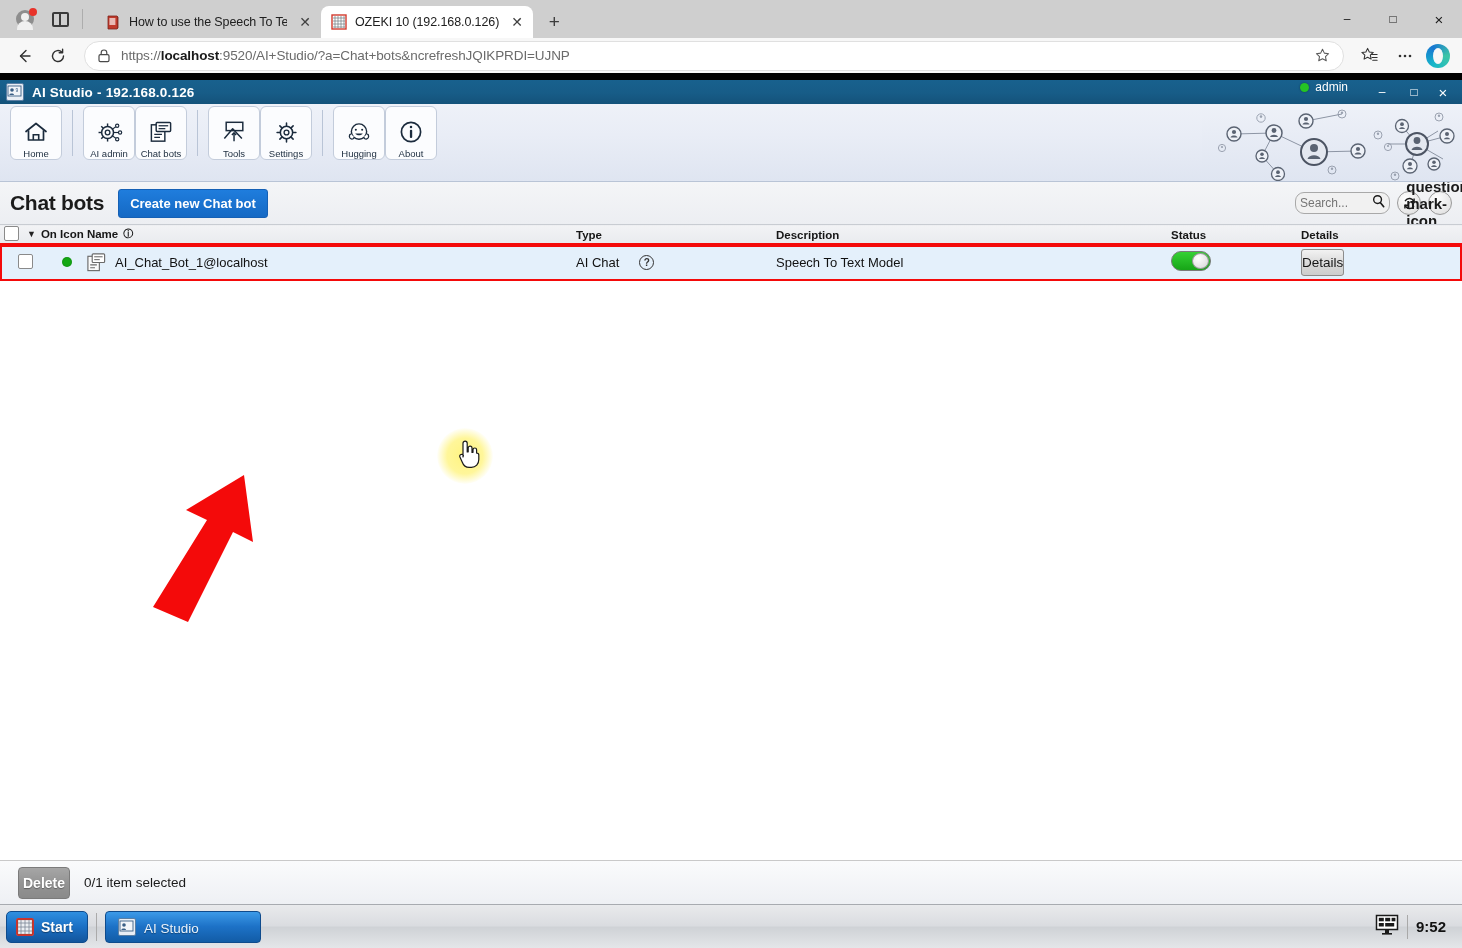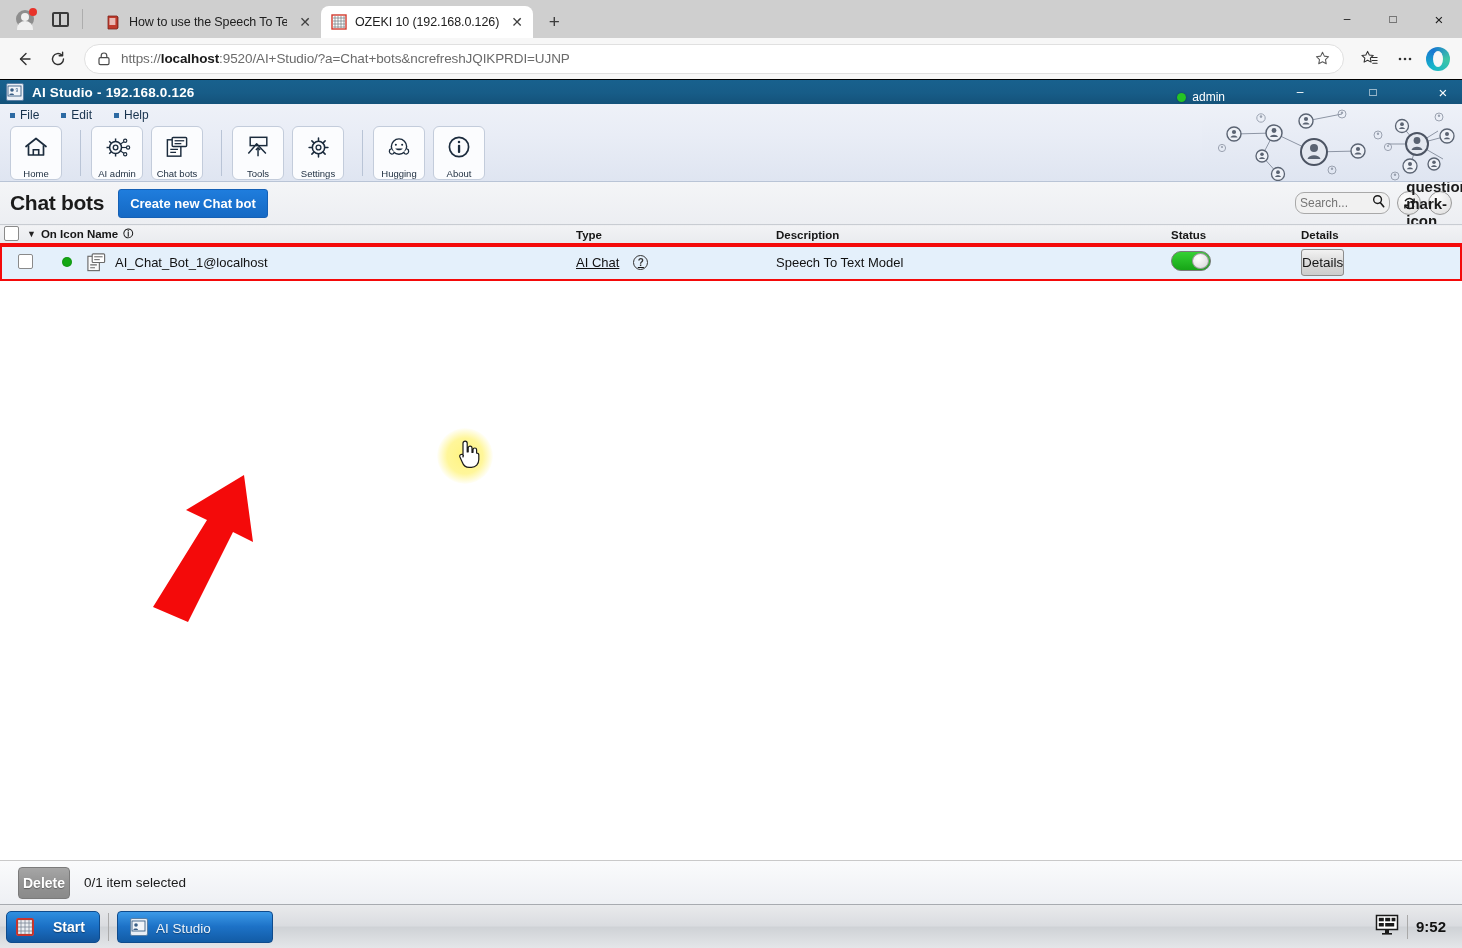--- a/index.html
+++ b/index.html
@@ -90,21 +90,21 @@
   }
   .wc {
     width: 46px; height: 38px; display:flex; align-items:center; justify-content:center;
     font-size: 12px; color:#1a1a1a;
   }
   .wc.close { font-size: 15px; }
 
   .navbar {
     height: 42px; background:#f7f7f7;
     display:flex; align-items:center; padding: 0 8px;
-    border-bottom: 1px solid #000000;
+    border-bottom: 7px solid #000000;
   }
   .nav-btn {
     width: 32px; height: 32px; display:flex; align-items:center; justify-content:center;
     color:#303030; border-radius:4px; margin-right: 2px;
   }
   .omnibox {
     flex: 1 1 auto; height: 30px; background:#ffffff;
     border-radius: 16px; display:flex; align-items:center;
     padding: 0 10px; margin: 0 8px;
     border: 1px solid #e0e0e0;
@@ -142,21 +142,21 @@
     display:flex; align-items:center; padding-left:6px;
     color:#fff; flex: 0 0 24px;
   }
   .app-icon {
     width:18px;height:18px;background:#e9eef5;border:1px solid #5a7fa4;border-radius:2px;
     margin-right:8px; position:relative; flex:0 0 18px;
   }
   .app-title {
     font-size: 13.5px; font-weight: bold; letter-spacing:0.2px;
   }
-  .app-tb-right { margin-left:auto; display:flex; align-items:flex-end;gap:41px; }
+  .app-tb-right { margin-left:auto; display:flex; align-items:flex-start; }
   .user-chip { display:flex; align-items:center; font-size:12px; color:#ffffff; margin-right:18px; }
   .user-dot { width:9px;height:9px;border-radius:50%;background:#25c425;margin-right:6px;
               box-shadow:0 0 2px rgba(0,0,0,.4); }
   .app-wc { width:32px;height:24px;display:flex;align-items:center;justify-content:center;
             color:#fff;font-size:12px; }
   .app-wc.x { font-size:15px; padding-right:6px;}
 
   .ribbon {
     flex: 0 0 78px;
     background: linear-gradient(to bottom,#eef1f8 0%,#e9edf6 40%,#dfe5f1 100%);
@@ -171,22 +171,22 @@
   }
   .menu-item::before {
     content:""; width:5px;height:5px;background:#2d6aa3;margin-right:5px;display:inline-block;
   }
   .toolbar { display:flex; align-items:center; padding-left:10px; margin-top:2px; }
   .tool-group { display:flex; align-items:center; }
   .tool-sep { width:1px; height:46px; background:#b9c4d6; margin:0 10px; }
   .tool-btn {
     width: 52px; height: 54px;
     background:#fbfcfe; border:1px solid #c3ccdb; border-radius:6px;
-    display:flex; flex-direction:column; align-items:center; justify-content:space-between;
-    padding-top:5px; margin-right:8px;
+    display:flex; flex-direction:column; align-items:center; justify-content:flex-end;
+    padding-top:5px; margin-right:0;
   }
   .tool-btn .ti { height:30px; display:flex; align-items:center; justify-content:center; }
   .tool-btn .tl { font-size:9.5px; color:#1b2b3d; margin-top:1px; white-space:nowrap;}
   .ribbon-art {
     position:absolute; right:0; top:0; width:260px; height:77px;
     overflow:hidden; pointer-events:none;
   }
 
   
   .page {
@@ -242,21 +242,21 @@
     padding:0 4px; vertical-align:middle;
   }
   .row-highlight { outline: 4px solid #f40a0a; outline-offset:-2px; }
   .cb {
     width:15px;height:15px;border:1px solid #8a8a8a;background:#fff;border-radius:2px;display:inline-block;
   }
   .caret { font-size:9px; color:#222; margin-left:3px;}
   .dot-green { width:10px;height:10px;border-radius:50%;background:#14a814;display:inline-block;
                box-shadow: inset 0 0 2px rgba(0,0,0,.25);}
   .nm-cell { display:flex; align-items:center; gap:8px; }
-  .type-cell { display:flex; align-items:center; gap:14px;text-decoration:underline;}
+  .type-cell { display:flex; align-items:center; gap:20px;}
   .qmark {
     width:15px;height:15px;border-radius:50%;border:1.4px solid #333;
     display:inline-flex;align-items:center;justify-content:center;
     font-size:10px;font-weight:bold;color:#333;line-height:1;
   }
   .toggle {
     width:40px;height:20px;border-radius:10px;
     background: linear-gradient(to bottom,#35d135,#17a517);
     border:1px solid #7a7a7a; position:relative; display:inline-block;
   }
@@ -288,21 +288,21 @@
   .sel-text { font-size:13.5px; color:#1a1a1a; margin-left:14px; }
 
   
   .taskbar {
     flex:0 0 44px;
     background: linear-gradient(to bottom,#e9eaec 0%,#dadce0 48%,#cfd2d6 52%,#e4e6e9 100%);
     border-top:1px solid #a8abb0;
     display:flex; align-items:center; padding:0 6px;
   }
   .start-btn {
-    display:flex; align-items:center; gap:19px;
+    display:flex; align-items:center; gap:7px;
     background: linear-gradient(to bottom,#2f8fe0 0%,#1a6fc4 50%,#13559c 100%);
     border:1px solid #0f4b8c; border-radius:5px;
     padding:6px 14px 6px 9px; color:#fff; font-weight:bold; font-size:14px;
     text-shadow:0 1px 1px rgba(0,0,0,.4);
   }
   .start-ico {
     width:18px;height:18px;border:1px solid #c33; background:#efefef; border-radius:2px;
     position:relative;
   }
   .tb-sep { width:1px; height:28px; background:#aaa; margin:0 8px; }
@@ -447,25 +447,20 @@
           <span class="user-dot"></span>
           <span>admin</span>
         </div>
         <div class="app-wc">–</div>
         <div class="app-wc">□</div>
         <div class="app-wc x">×</div>
       </div>
     </div>
 
     <div class="ribbon">
-      <div class="menubar">
-        <span class="menu-item">File</span>
-        <span class="menu-item">Edit</span>
-        <span class="menu-item">Help</span>
-      </div>
 
       <div class="toolbar">
 
         <div class="tool-group">
           <div class="tool-btn">
             <span class="ti">
               <svg width="26" height="24" viewBox="0 0 26 24">
                 <path d="M3 11.5L13 3.5l10 8" fill="none" stroke="#1b2b3d" stroke-width="1.7" stroke-linecap="round" stroke-linejoin="round"></path>
                 <path d="M5.5 10.3V20h15v-9.7" fill="none" stroke="#1b2b3d" stroke-width="1.7" stroke-linejoin="round"></path>
                 <path d="M10.3 20v-5.2h5.4V20" fill="none" stroke="#1b2b3d" stroke-width="1.6"></path>

